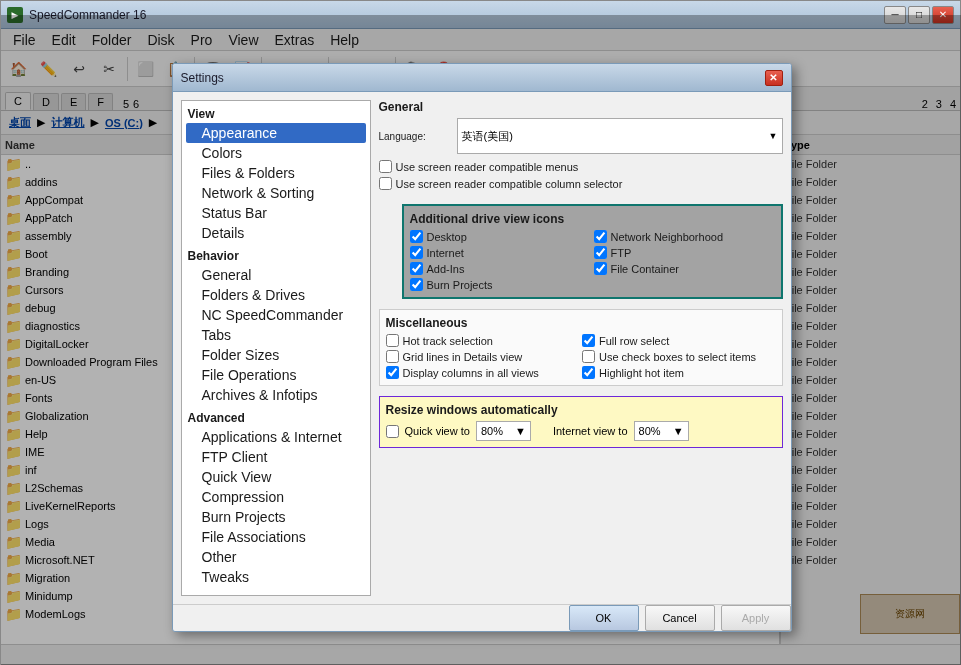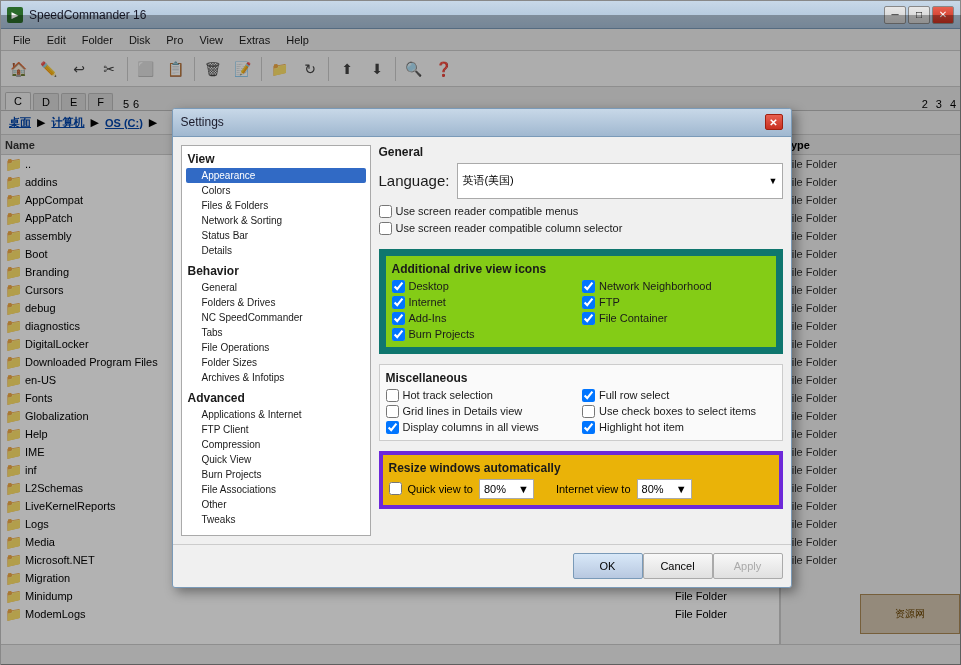--- a/index.html
+++ b/index.html
@@ -12,21 +12,21 @@
     .title-bar { background: linear-gradient(to bottom, #c8d8e8, #a8c0d8); height: 28px; display: flex; align-items: center; justify-content: space-between; padding: 0 6px; border-bottom: 1px solid #7a9ab8; flex-shrink: 0; }
     .title-bar-left { display: flex; align-items: center; gap: 6px; }
     .title-icon { width: 16px; height: 16px; background: #2a6a2a; border-radius: 2px; display: flex; align-items: center; justify-content: center; color: white; font-size: 9px; }
     .title-text { font-size: 12px; color: #1a1a2a; font-weight: normal; }
     .title-controls { display: flex; gap: 2px; }
     .title-btn { width: 22px; height: 18px; border: 1px solid #888; border-radius: 2px; background: linear-gradient(to bottom, #e8e8e8, #d0d0d0); cursor: pointer; display: flex; align-items: center; justify-content: center; font-size: 10px; }
     .title-btn.close { background: linear-gradient(to bottom, #e86050, #c83020); color: white; }
 
     
     .menu-bar { background: #f0f0f0; height: 22px; display: flex; align-items: center; padding: 0 4px; border-bottom: 1px solid #ccc; flex-shrink: 0; }
-    .menu-item { padding: 2px 8px; cursor: pointer; font-size: 11px; color: #1a1a1a; border-radius: 2px; }
+    .menu-item { padding: 2px 8px; cursor: pointer; font-size: 14px; color: #1a1a1a; border-radius: 2px; }
 
     
     .toolbar { background: #f8f8f8; height: 36px; border-bottom: 1px solid #ccc; display: flex; align-items: center; padding: 2px 4px; gap: 2px; flex-shrink: 0; }
     .tb-btn { width: 28px; height: 28px; border: 1px solid transparent; border-radius: 2px; background: transparent; cursor: pointer; display: flex; align-items: center; justify-content: center; font-size: 14px; color: #444; }
     .tb-sep { width: 1px; height: 24px; background: #ccc; margin: 0 2px; }
 
     
     .drive-tabs { background: #e8e8e8; height: 24px; border-bottom: 1px solid #bbb; display: flex; align-items: flex-end; padding: 0 4px; flex-shrink: 0; }
     .drive-tab { padding: 2px 8px; border: 1px solid #bbb; border-bottom: none; background: #d8d8d8; margin-right: 2px; cursor: pointer; font-size: 11px; border-radius: 2px 2px 0 0; }
     .drive-tab.active { background: #f0f0f0; border-bottom: 1px solid #f0f0f0; }
@@ -70,51 +70,51 @@
     .dialog-title-bar { background: linear-gradient(to bottom, #c8d8e8, #a0b8d0); height: 28px; display: flex; align-items: center; justify-content: space-between; padding: 0 8px; border-bottom: 1px solid #7a9ab8; border-radius: 2px 2px 0 0; }
     .dialog-title { font-size: 12px; color: #1a1a2a; font-weight: normal; }
     .dialog-close-btn { width: 18px; height: 16px; background: linear-gradient(to bottom, #e86050, #c83020); border: 1px solid #a02010; border-radius: 2px; cursor: pointer; display: flex; align-items: center; justify-content: center; color: white; font-size: 10px; font-weight: bold; }
 
     .dialog-body { display: flex; flex: 1; padding: 8px; gap: 8px; }
 
     
     .settings-tree { width: 190px; background: white; border: 1px solid #aaa; padding: 4px; overflow-y: auto; flex-shrink: 0; }
     .tree-section { margin-bottom: 4px; }
     .tree-section-label { font-size: 12px; font-weight: bold; color: #1a1a1a; padding: 2px 2px; }
-    .tree-item { font-size: 10px; color: #1a1a1a; padding: 2px 4px 2px 16px; cursor: pointer; border-radius: 2px; }
+    .tree-item { font-size: 14px; color: #1a1a1a; padding: 2px 4px 2px 16px; cursor: pointer; border-radius: 2px; }
     .tree-item.selected { background: #316ac5; color: white; }
 
     
     .settings-content { flex: 1; display: flex; flex-direction: column; gap: 10px; }
 
     .section-title { font-size: 12px; font-weight: bold; color: #1a1a1a; margin-bottom: 4px; }
 
     .field-row { display: flex; align-items: center; gap: 8px; margin-bottom: 6px; }
-    .field-label { font-size: 15px; color: #1a1a1a; min-width: 70px; }
+    .field-label { font-size: 10px; color: #1a1a1a; min-width: 70px; }
     .field-select { height: 22px; border: 1px solid #aaa; background: white; font-size: 11px; padding: 17px 4px; flex: 1; display: flex; align-items: center; justify-content: space-between; cursor: pointer; }
     .field-select-arrow { font-size: 9px; }
 
     .check-group { display: flex; flex-direction: column; gap: 4px; margin-bottom: 4px; }
-    .check-row { display: flex; gap: 4px; font-size: 11px; color: #1a1a1a; cursor: pointer; }
+    .check-row { display: flex; align-items: center; gap: 4px; font-size: 11px; color: #1a1a1a; cursor: pointer; }
     .check-row input[type=checkbox] { margin: 0; }
 
-    .icons-section { border: 7px solid #0f766e; padding: 6px; background: #84cc16; }
+    .icons-section { border: 2px solid #0f766e; padding: 6px; background: #a3a3a3; margin-left: 23px; }
     .icons-grid { display: grid; grid-template-columns: 1fr 1fr; gap: 3px; }
     .icon-check-row { display: flex; align-items: center; gap: 4px; font-size: 11px; color: #1a1a1a; }
     .icon-check-row input[type=checkbox] { margin: 0; }
 
     .misc-section { border: 1px solid #ccc; padding: 6px; background: #fafafa; }
     .misc-grid { display: grid; grid-template-columns: 1fr 1fr; gap: 3px; }
 
-    .resize-section { border: 4px solid #6d28d9; padding: 6px; background: #eab308; }
+    .resize-section { border: 1px solid #6d28d9; padding: 6px; background: #fef9c3; }
     .resize-row { display: flex; align-items: center; gap: 6px; font-size: 11px; }
     .mini-select { height: 20px; border: 1px solid #aaa; background: white; font-size: 11px; padding: 1px 4px; width: 55px; display: flex; align-items: center; justify-content: space-between; cursor: pointer; }
 
     
-    .dialog-footer { display: flex; justify-content: flex-end; padding: 8px; border-top: 1px solid #ccc; }
+    .dialog-footer { display: flex; justify-content: flex-end; gap: 6px; border-top: 1px solid #ccc; }
     .dialog-btn { height: 26px; min-width: 70px; border: 1px solid #aaa; border-radius: 2px; background: linear-gradient(to bottom, #f8f8f8, #e0e0e0); font-size: 11px; cursor: pointer; padding: 0 12px; }
     .dialog-btn.primary { background: linear-gradient(to bottom, #d8e8f8, #b8c8e0); border-color: #7a9ab8; }
     .dialog-btn.disabled { color: #aaa; cursor: default; }
 
     .watermark { position: absolute; bottom: 30px; right: 0; width: 100px; height: 40px; background: rgba(200,180,150,0.7); border: 1px solid #aa8855; font-size: 10px; color: #6a4400; display: flex; align-items: center; justify-content: center; z-index: 50; }
   </style>
 </head>
 <body>
 
 <div class="app-window" style="position:relative;">
@@ -435,31 +435,31 @@
             <div class="tree-item">Status Bar</div>
             <div class="tree-item">Details</div>
           </div>
 
           <div class="tree-section">
             <div class="tree-section-label">Behavior</div>
             <div class="tree-item">General</div>
             <div class="tree-item">Folders &amp; Drives</div>
             <div class="tree-item">NC SpeedCommander</div>
             <div class="tree-item">Tabs</div>
+            <div class="tree-item">Folder Sizes</div>
             <div class="tree-item">File Operations</div>
-            <div class="tree-item">Folder Sizes</div>
             <div class="tree-item">Archives &amp; Infotips</div>
           </div>
 
           <div class="tree-section">
             <div class="tree-section-label">Advanced</div>
             <div class="tree-item">Applications &amp; Internet</div>
             <div class="tree-item">FTP Client</div>
+            <div class="tree-item">Quick View</div>
             <div class="tree-item">Compression</div>
-            <div class="tree-item">Quick View</div>
             <div class="tree-item">Burn Projects</div>
             <div class="tree-item">File Associations</div>
             <div class="tree-item">Other</div>
             <div class="tree-item">Tweaks</div>
           </div>
         </div>
 
         <div class="settings-content">
 
           <div>

